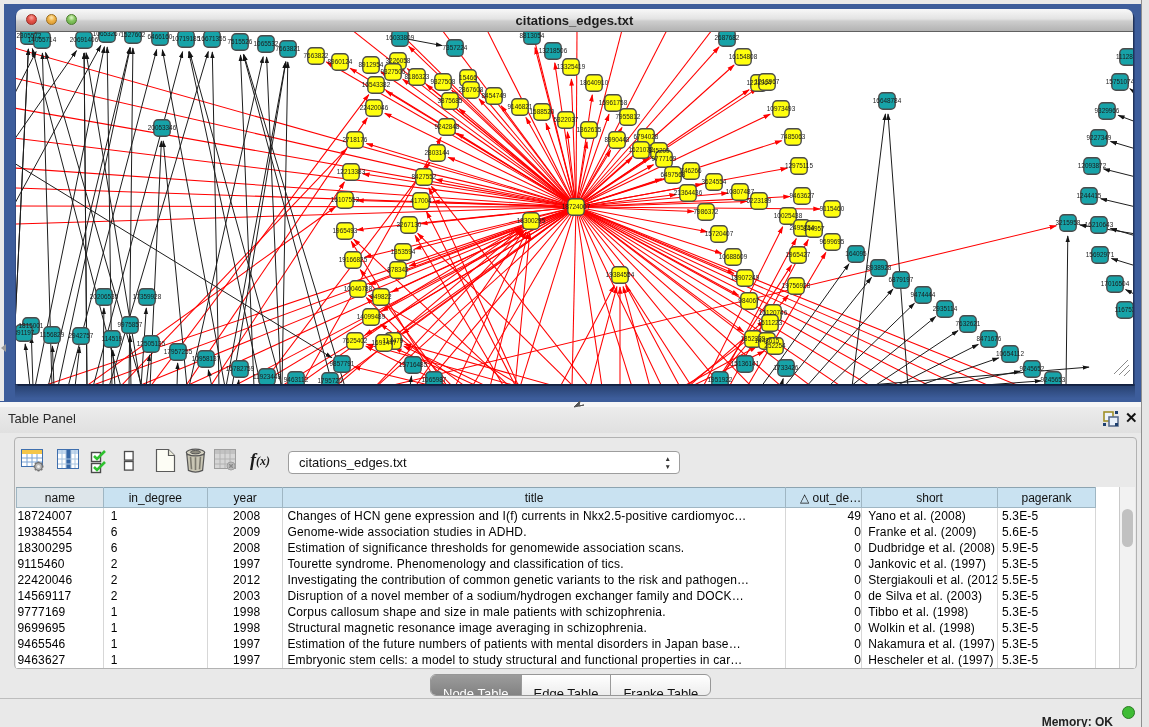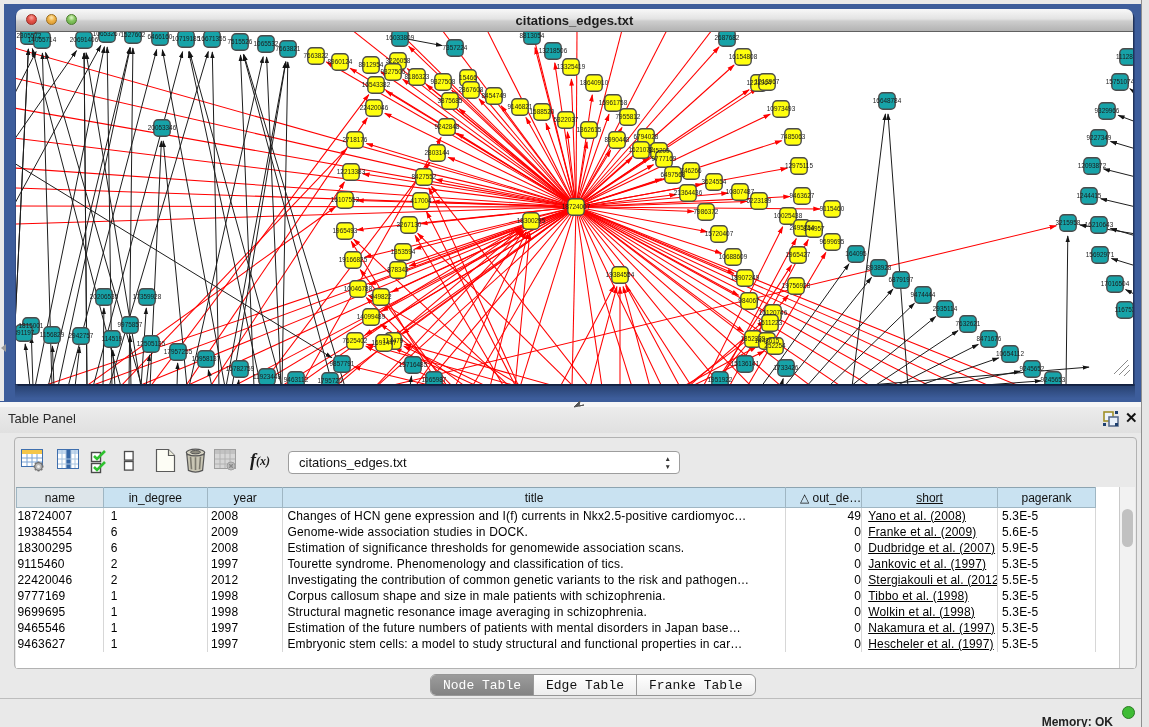--- a/index.html
+++ b/index.html
@@ -43,30 +43,30 @@
 #combo { position:absolute; left:273px; top:13px; width:392px; height:23px; background:#fff;
   border:1px solid #9d9d9d; border-radius:4px; font-size:13px; color:#111; line-height:21px; padding-left:10px; }
 #combo .arrows { position:absolute; right:8px; top:3px; font-size:6.5px; color:#333; line-height:7.5px; text-align:center;}
 
 #grid { position:absolute; left:1px; top:49px; width:1105px; height:181px; overflow:hidden; background:#fff;}
 table { border-collapse:collapse; table-layout:fixed; width:1080px; font-size:12px;border-radius:13px; }
 th { background:#c9e2f1; border:1px solid #9fb6c3; border-top:1px solid #8da4b1; font-weight:normal;
   height:20px; font-size:12px; color:#111; padding:0; }
 th.c1 { background:#dde5ea; }
 td { letter-spacing:0.18px; height:16px; padding:0 0 0 4px; color:#000; border-right:1px solid #d7d7d7; overflow:hidden; white-space:nowrap; }
-.c1{width:85px;} .c2{width:102px;} .c3{width:74px;} .c4{width:492px;} .c5{width:75px;text-align:right;} .c6{width:133px;text-decoration:underline;} .c7{width:96px;}
-td.c1{padding-left:1px;} td.c2{padding-left:7px;} td.c3{padding-left:3px;}
+.c1{width:85px;} .c2{width:102px;} .c3{width:74px;} .c4{width:492px;} .c5{width:75px;text-align:right;} .c6{width:133px;} .c7{width:96px;}
+td.c1{padding-left:1px;} td.c2{padding-left:7px;} td.c3{padding-left:3px;text-align:center;}
 td.c6 { text-align:left; padding-left:6px; }
 #vscroll { position:absolute; right:1px; top:49px; width:16px; height:181px; background:#f2f2f2; border-left:1px solid #c9c9c9;}
 #vthumb { position:absolute; left:2px; top:22px; width:11px; height:38px; background:#c1c1c1; border-radius:6px; }
 
 #tabs { position:absolute; left:430px; top:272px; height:22px; display:flex;
   border:1px solid #979797; border-radius:6px; overflow:hidden;
   background:linear-gradient(#ffffff,#ededed); font-size:13px; }
-#tabs div { padding:0 12px; line-height:21px; color:#111; border-right:1px solid #9a9a9a;font-family:Liberation Mono, monospace; }
+#tabs div { padding:8px 12px; line-height:21px; color:#111; border-right:1px solid #9a9a9a; }
 #tabs div:last-child { border-right:none; }
 #tabs .sel { background:linear-gradient(#9c9c9c,#828282); color:#fff; }
 
 #status { position:absolute; left:0; top:296px; width:1141px; height:29px; background:#e9e9e9; border-top:1px solid #bdbdbd;}
 #status .mem { position:absolute; right:28px; top:16px; font-size:12px; color:#222;font-weight:bold; }
 #status .dot { position:absolute; right:6px; top:7px; width:13px; height:13px; border-radius:50%;
   background:#3fbc35; border:1px solid #2b7b24; }
 </style>
 </head>
 <body>
@@ -714,51 +714,60 @@
               <td class="c3">2008</td>
               <td class="c4">Changes of HCN gene expression and I(f) currents in Nkx2.5-positive cardiomyoc…</td>
               <td class="c5">49</td>
               <td class="c6">Yano et al. (2008)</td>
               <td class="c7">5.3E-5</td>
             </tr>
 <tr>
               <td class="c1">19384554</td>
               <td class="c2">6</td>
               <td class="c3">2009</td>
-              <td class="c4">Genome-wide association studies in DOCK.</td>
+              <td class="c4">Genome-wide association studies in ADHD.</td>
               <td class="c5">0</td>
               <td class="c6">Franke et al. (2009)</td>
               <td class="c7">5.6E-5</td>
             </tr>
 <tr>
               <td class="c1">18300295</td>
               <td class="c2">6</td>
               <td class="c3">2008</td>
               <td class="c4">Estimation of significance thresholds for genomewide association scans.</td>
               <td class="c5">0</td>
-              <td class="c6">Dudbridge et al. (2007)</td>
+              <td class="c6">Dudbridge et al. (2008)</td>
               <td class="c7">5.9E-5</td>
             </tr>
 <tr>
               <td class="c1">9115460</td>
               <td class="c2">2</td>
               <td class="c3">1997</td>
               <td class="c4">Tourette syndrome. Phenomenology and classification of tics.</td>
               <td class="c5">0</td>
               <td class="c6">Jankovic et al. (1997)</td>
               <td class="c7">5.3E-5</td>
             </tr>
 <tr>
               <td class="c1">22420046</td>
               <td class="c2">2</td>
               <td class="c3">2012</td>
               <td class="c4">Investigating the contribution of common genetic variants to the risk and pathogen…</td>
               <td class="c5">0</td>
               <td class="c6">Stergiakouli et al. (2012)</td>
               <td class="c7">5.5E-5</td>
+            </tr>
+<tr>
+              <td class="c1">14569117</td>
+              <td class="c2">2</td>
+              <td class="c3">2003</td>
+              <td class="c4">Disruption of a novel member of a sodium/hydrogen exchanger family and DOCK…</td>
+              <td class="c5">0</td>
+              <td class="c6">de Silva et al. (2003)</td>
+              <td class="c7">5.3E-5</td>
             </tr>
 <tr>
               <td class="c1">9777169</td>
               <td class="c2">1</td>
               <td class="c3">1998</td>
               <td class="c4">Corpus callosum shape and size in male patients with schizophrenia.</td>
               <td class="c5">0</td>
               <td class="c6">Tibbo et al. (1998)</td>
               <td class="c7">5.3E-5</td>
             </tr>

